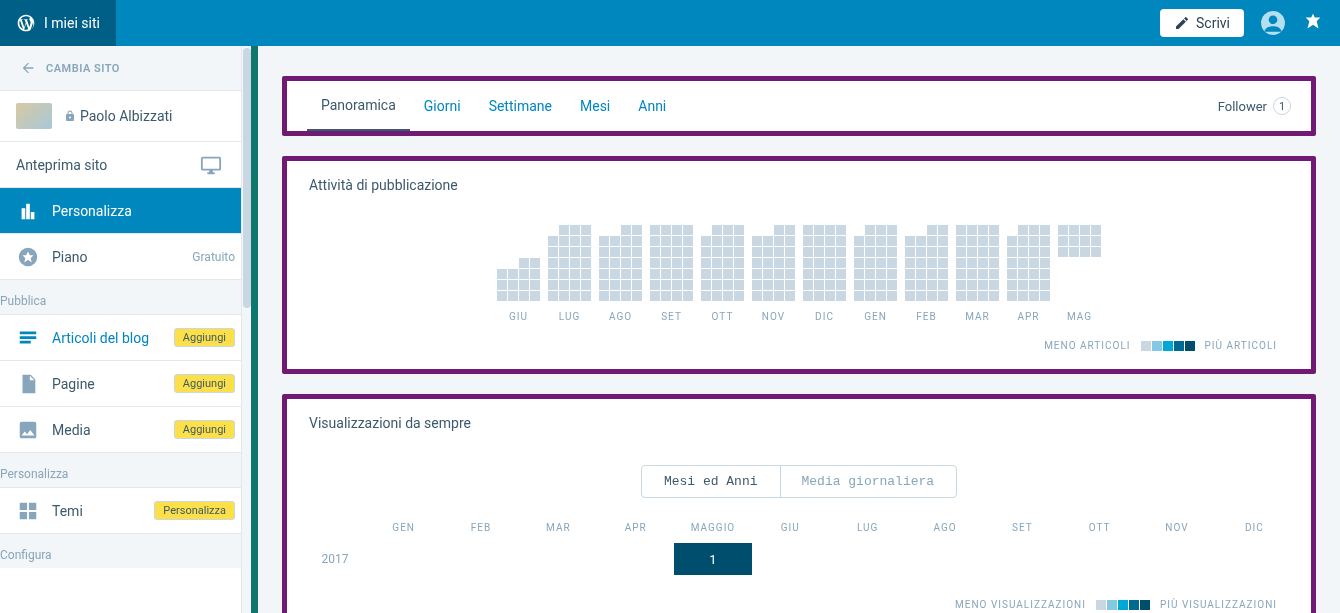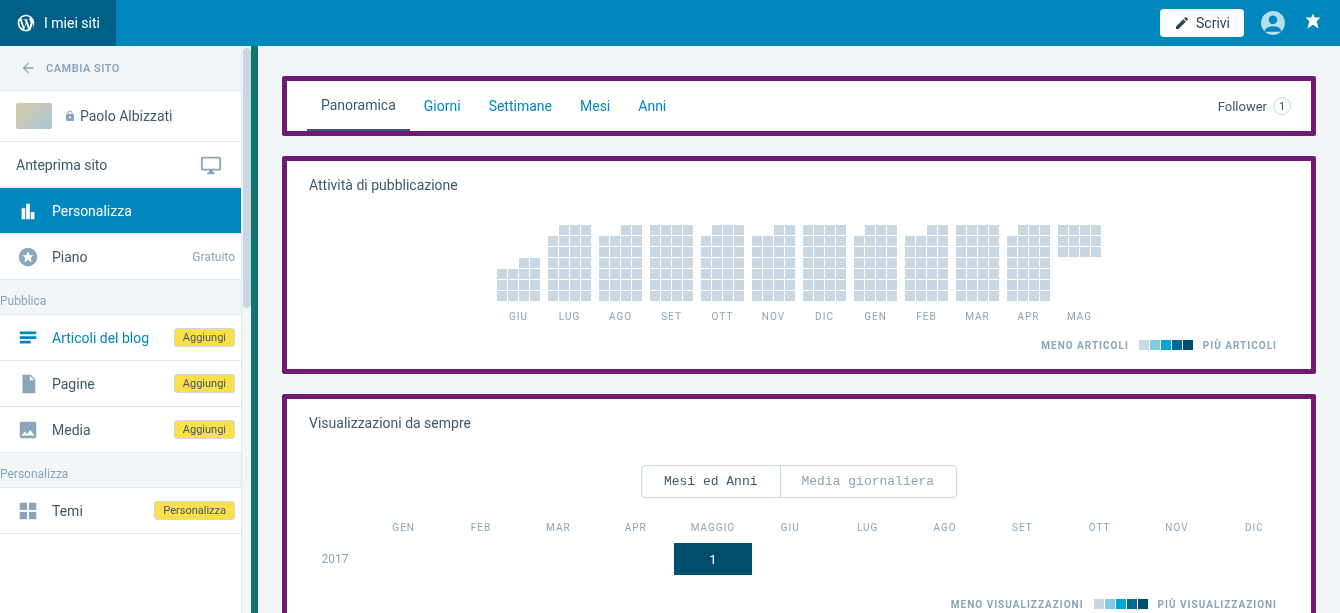--- a/index.html
+++ b/index.html
@@ -47,21 +47,21 @@
 .follower { display:flex; align-items:center; gap:6px; font-size:13px; color:#3d596d; }
 .badge { display:inline-flex; width:18px; height:18px; border:1px solid #c8d7e1; border-radius:50%; align-items:center; justify-content:center; font-size:11px; }
 
 .card-header { padding:16px 22px; font-size:14px; color:#3d596d; }
 .activity-grid { display:flex; justify-content:center; gap:8px; padding:16px 0 6px; }
 .month-col { display:flex; flex-direction:column; align-items:center; gap:2px; }
 .month-grid { display:grid; grid-template-columns:repeat(4,10px); grid-auto-rows:10px; gap:1px; }
 .cell { background:#c8d7e1; }
 .cell.blank { background:transparent; }
 .month-lbl { font-size:10px; color:#87a6bc; letter-spacing:1px; margin-top:8px; }
-.legend { display:flex; align-items:flex-start; justify-content:flex-end; gap:10px; padding:12px 34px 18px; font-size:10px; letter-spacing:1px; color:#87a6bc;font-weight:bold; }
+.legend { display:flex; align-items:center; justify-content:flex-end; gap:10px; padding:12px 34px 18px; font-size:10px; letter-spacing:1px; color:#87a6bc; }
 .legend-sw { display:flex; gap:1px; }
 .legend-sw span { width:10px; height:10px; }
 
 .views-toggle { display:flex; justify-content:center; padding:18px 0; }
 .seg { display:flex; border:1px solid #c8d7e1; border-radius:4px; overflow:hidden; }
 .seg-opt { padding:8px 22px; font-size:13px; color:#87a6bc; cursor:pointer;font-family:Liberation Mono, monospace; }
 .seg-opt.active { color:#3d596d; }
 .seg-opt + .seg-opt { border-left:1px solid #c8d7e1;padding-left:21px; }
 
 .views-table { padding:0 18px 8px; }
@@ -186,20 +186,21 @@
     <div class="sb-row">
       <span class="sb-icon">
           <svg width="22" height="22" viewBox="0 0 24 24">
             <path d="M3 3h8v8H3zM13 3h8v8h-8zM3 13h8v8H3zM13 13h8v8h-8z"></path>
           </svg>
         </span>
       <span class="sb-label">Temi</span>
       <span class="sb-btn">Personalizza</span>
     </div>
 
+    <div class="sb-section" style="border-bottom:none">Configura</div>
 
   </div>
   <div class="sidebar-scrollbar">
     <div class="sidebar-scrollbar-thumb"></div>
   </div>
 </div>
 
 <div class="main">
 
   <div class="card">

